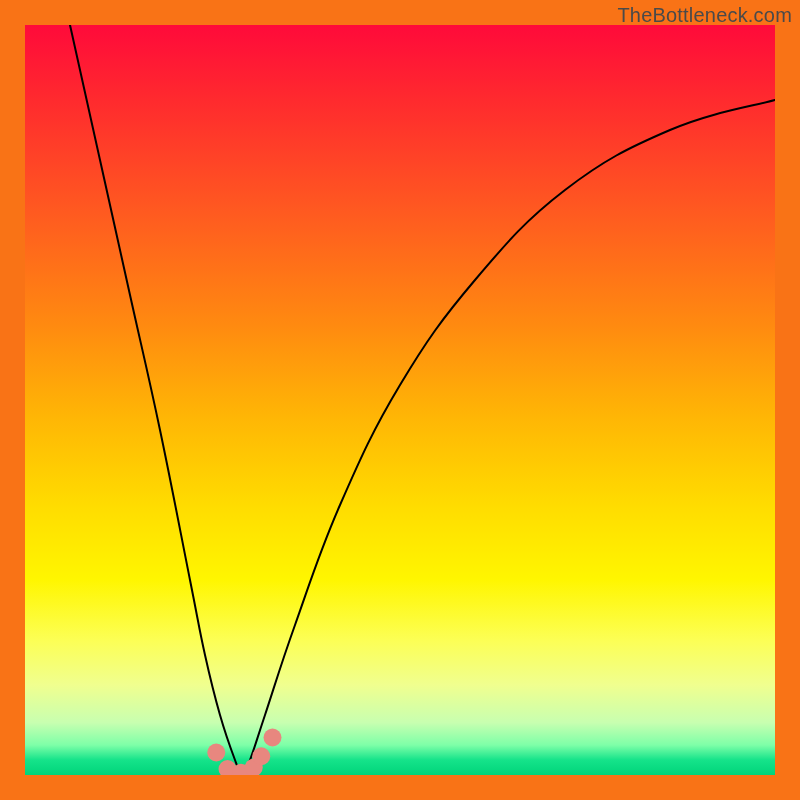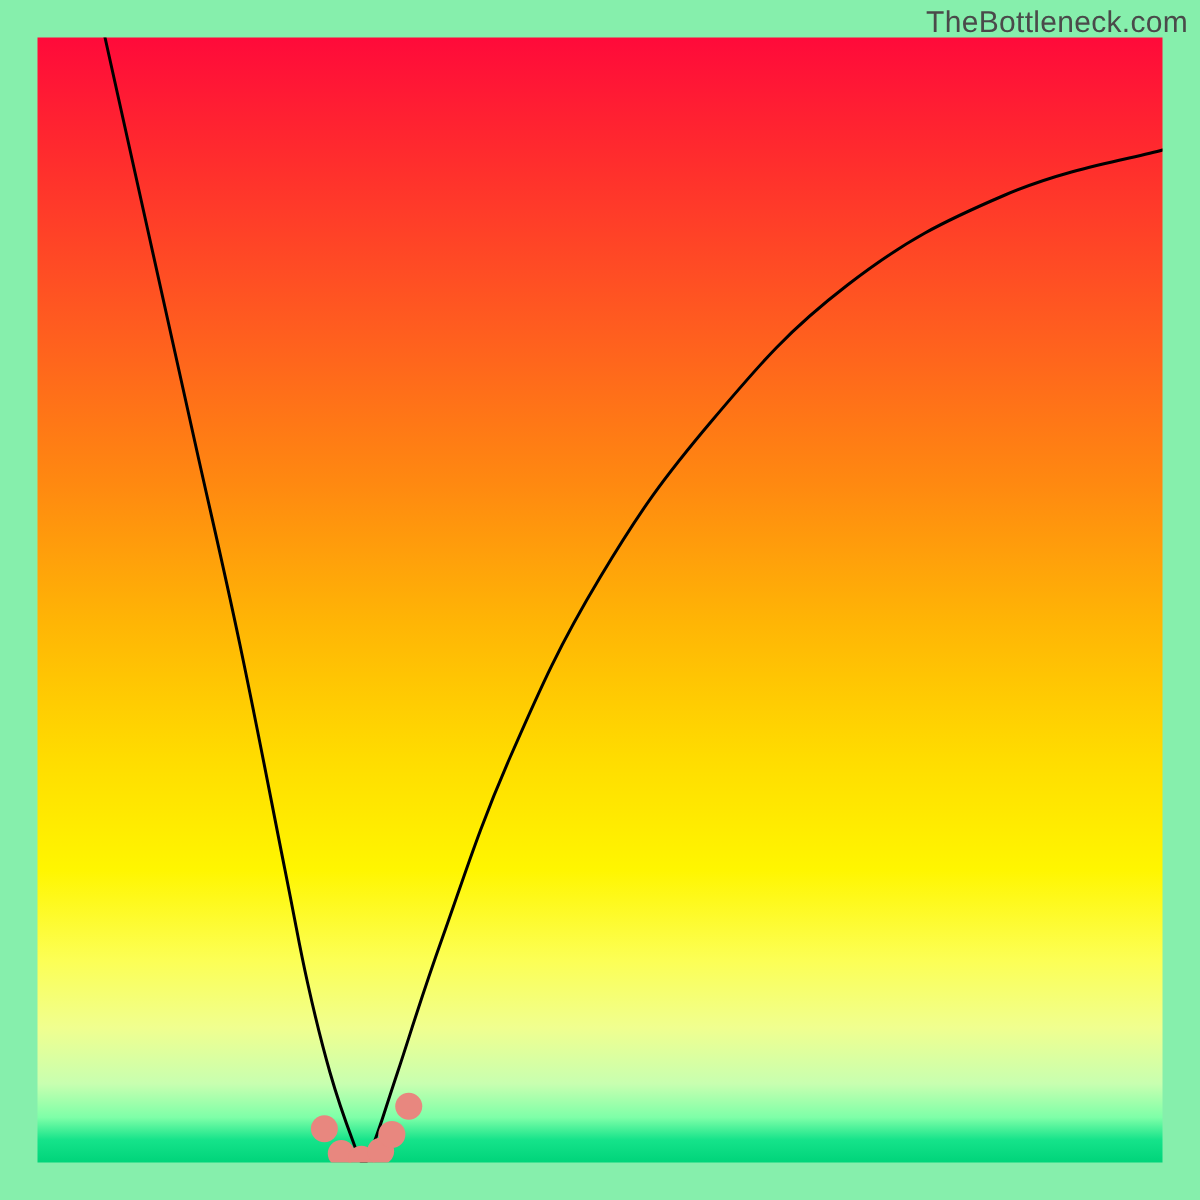--- a/index.html
+++ b/index.html
@@ -10,21 +10,21 @@
     overflow: hidden;
     background: #000;
     font-family: Arial, Helvetica, sans-serif;
   }
   .frame {
     position: absolute;
     top: 0;
     left: 0;
     width: 800px;
     height: 800px;
-    background: #86efac;
+    background: #f97316;
   }
   .plot-area {
     position: absolute;
     top: 25px;
     left: 25px;
     width: 750px;
     height: 750px;
     
     background: linear-gradient(
       to bottom,

